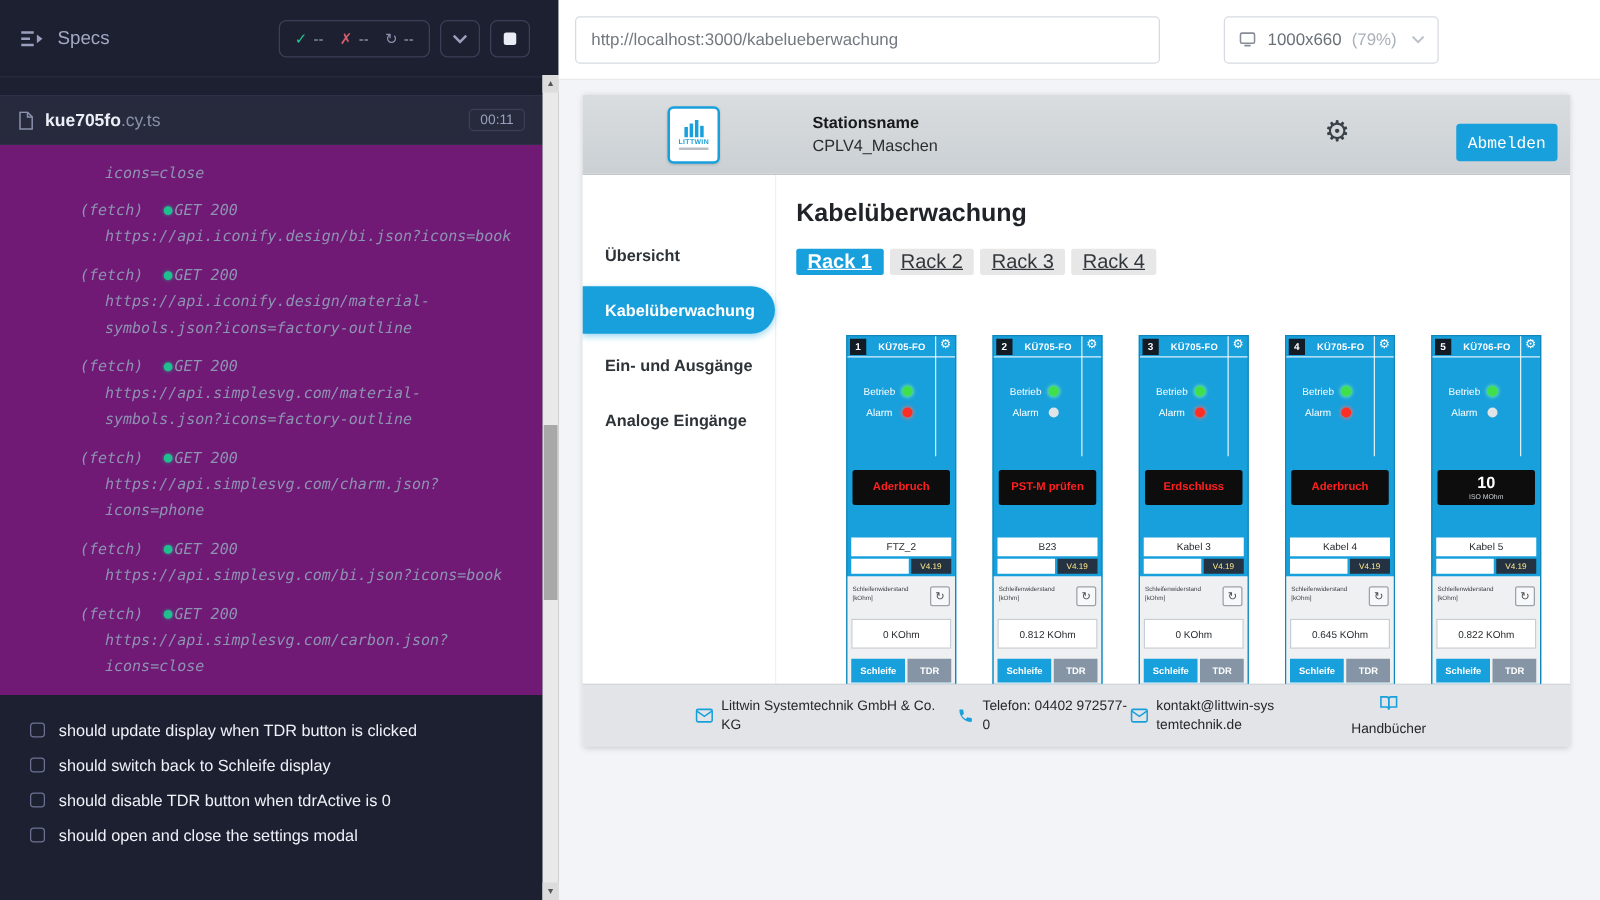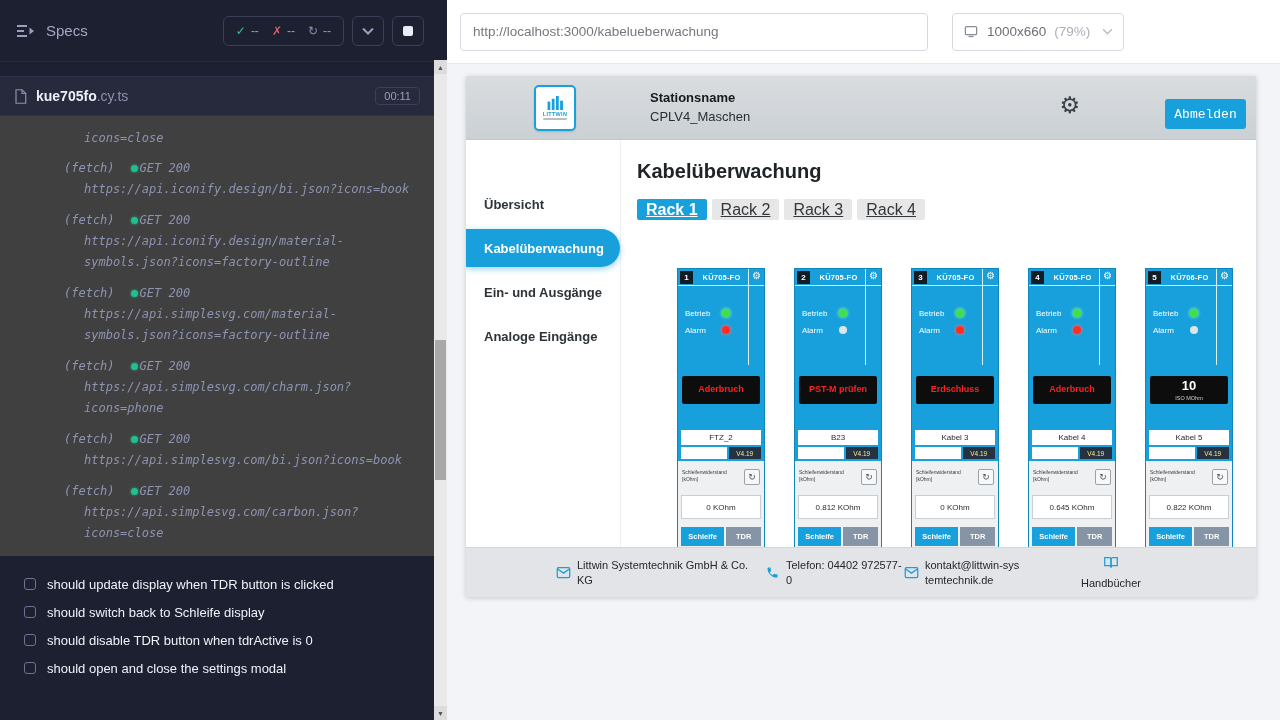--- a/index.html
+++ b/index.html
@@ -18,21 +18,21 @@
   .ic-restart { color:#8b90ad; font-size:12px; }
   .sq-btn { width:32px; height:30px; margin-left:8px; border:1px solid #3b3f58; border-radius:6px; background:transparent; display:flex; align-items:center; justify-content:center; cursor:pointer; }
   .stop-ic { width:10px; height:10px; background:#e9ebf5; border-radius:2px; }
 
   .spec-row { margin-top:14px; height:40px; background:#262a3c; border-top:1px solid #2e3248; border-bottom:1px solid #2e3248; display:flex; align-items:center; gap:9px; padding:0 14px; }
   .spec-name { font-size:14px; }
   .spec-name b { color:#edeff8; font-weight:700; }
   .spec-name span { color:#8b90ad; font-weight:400; }
   .timer { margin-left:auto; border:1px solid #3b3f58; border-radius:4px; padding:2px 8px; font-size:11px; color:#9a9fbd; }
 
-  .log { background:#404040; height:440px; overflow:hidden; padding:12px 14px 0 64px; font-family:"DejaVu Sans Mono", monospace; font-style:italic; font-size:12px; color:#8e93b2; line-height:21px; }
+  .log { background:#701a75; height:440px; overflow:hidden; padding:12px 14px 0 64px; font-family:"DejaVu Sans Mono", monospace; font-style:italic; font-size:12px; color:#8e93b2; line-height:21px; }
   .log-cont { padding-left:20px; margin-bottom:9px; }
   .log-entry { margin-bottom:10px; }
   .log-line1 { display:flex; align-items:center; }
   .log-tag { margin-right:16px; }
   .dot { width:7px; height:7px; border-radius:50%; background:#1fbf8f; margin-right:2px; box-shadow:0 0 3px rgba(31,191,143,.8); flex:none; }
   .log-url { padding-left:20px; overflow-wrap:break-word; word-break:break-word; }
 
   .tests { padding:14px 14px 0 24px; }
   .test-row { display:flex; align-items:center; gap:11px; height:28px; color:#eff1f9; font-size:13px; cursor:pointer; }
   .cb { width:12px; height:12px; border:1px solid #6d7294; border-radius:3px; flex:none; }
@@ -41,21 +41,21 @@
   .sb-arrow { height:14px; background:#dcdcdc; color:#555; font-size:7px; display:flex; align-items:center; justify-content:center; cursor:pointer; }
   .sb-arrow.down { position:absolute; bottom:0; left:0; right:0; }
   .sb-thumb { position:absolute; top:280px; left:1px; width:11px; height:140px; background:#a8a8a8; cursor:grab; }
 
   
   .preview { position:absolute; left:447px; top:0; width:833px; height:720px; background:#f3f4f8; }
   .ptoolbar { height:64px; background:#fff; border-bottom:1px solid #e9eaee; display:flex; align-items:center; gap:24px; padding:0 13px; }
   .url-box { width:468px; height:38px; border:1px solid #d6dae0; border-radius:4px; background:#fff; display:flex; align-items:center; padding:0 12px; font-size:13.5px; color:#73797f; cursor:text; }
   .tb-select { height:38px; border:1px solid #d6dae0; border-radius:4px; background:#fff; display:flex; align-items:center; gap:8px; padding:0 10px; cursor:pointer; }
   .tb-select.browser { width:150px; color:#b9bec8; font-size:13.5px; }
-  .tb-select.viewport { width:172px; color:#6a7077; font-size:13.5px; }
+  .tb-select.viewport { width:172px; color:#6a7077; font-size:13.5px;margin-left:27px; }
   .tb-select .zoom { color:#aab0b8; }
   .tb-select .chev { margin-left:auto; display:flex; }
 
   
   .aut { position:absolute; left:19px; top:76px; width:790px; height:521px; background:#fff; box-shadow:0 1px 5px rgba(0,0,0,.18); display:flex; flex-direction:column; }
   .aut-header { height:64px; flex:none; background:linear-gradient(180deg,#d9dde0,#cbd0d4); border-bottom:1px solid #c2c7cb; position:relative; }
   .logo { position:absolute; left:68px; top:9px; width:42px; height:46px; background:#fff; border:2px solid #18a0dc; border-radius:5px; display:flex; flex-direction:column; align-items:center; justify-content:center; gap:1px; box-shadow:0 1px 2px rgba(0,0,0,.15); }
   .logo-text { font-size:5.5px; font-weight:700; color:#18a0dc; letter-spacing:.3px; }
   .logo-sub { width:24px; height:2px; background:#b9bec4; border-radius:1px; }
   .station { position:absolute; left:184px; top:14px; }
@@ -76,21 +76,21 @@
   .tab.active { background:#18a0dc; color:#fff; font-weight:700; }
 
   .cards { display:flex; gap:29px; margin:48px 0 0 40px; }
   .card { position:relative; width:88px; height:310px; flex:none; background:#18a0dc; border:1px solid #1186b9; }
   .card-top { position:relative; height:96px; }
   .vline { position:absolute; right:15px; top:0; bottom:0; width:1px; background:rgba(255,255,255,.85); }
   .card-head { height:17px; border-bottom:1px solid rgba(255,255,255,.85); display:flex; align-items:center; }
   .num { width:13px; height:13px; margin-left:2px; background:#131b24; color:#fff; font-size:8px; font-weight:700; display:flex; align-items:center; justify-content:center; }
   .model { flex:1; text-align:center; color:#fff; font-size:7.5px; font-weight:700; letter-spacing:.2px; padding-right:14px; }
   .card-gear { position:absolute; top:2px; right:3px; color:#fff; font-size:10px; line-height:1; cursor:pointer; }
-  .leds { padding:21px 0 0 7px; }
+  .leds { padding:21px 0 0 7px;text-align:center; }
   .led-row { display:flex; align-items:center; height:12px; margin-bottom:5px; }
   .led-label { width:37px; color:#fff; font-size:8px; }
   .led { width:8px; height:8px; border-radius:50%; }
   .led.green { background:#3fe049; box-shadow:0 0 3px 1px rgba(140,255,140,.7); }
   .led.red { background:#ff2d23; box-shadow:0 0 3px 1px rgba(255,110,100,.7); }
   .led.off { background:#e0e4e7; }
   .status { margin:11px 4px 0; height:28px; background:#0d0d0d; border-radius:2px; display:flex; flex-direction:column; align-items:center; justify-content:center; }
   .status-text { color:#ff2020; font-size:9px; font-weight:700; line-height:1.1; text-align:left; }
   .status-main { color:#fff; font-size:13px; font-weight:700; line-height:1.1; }
   .status-sub { color:#cdd3d8; font-size:5.5px; margin-top:1px; }

